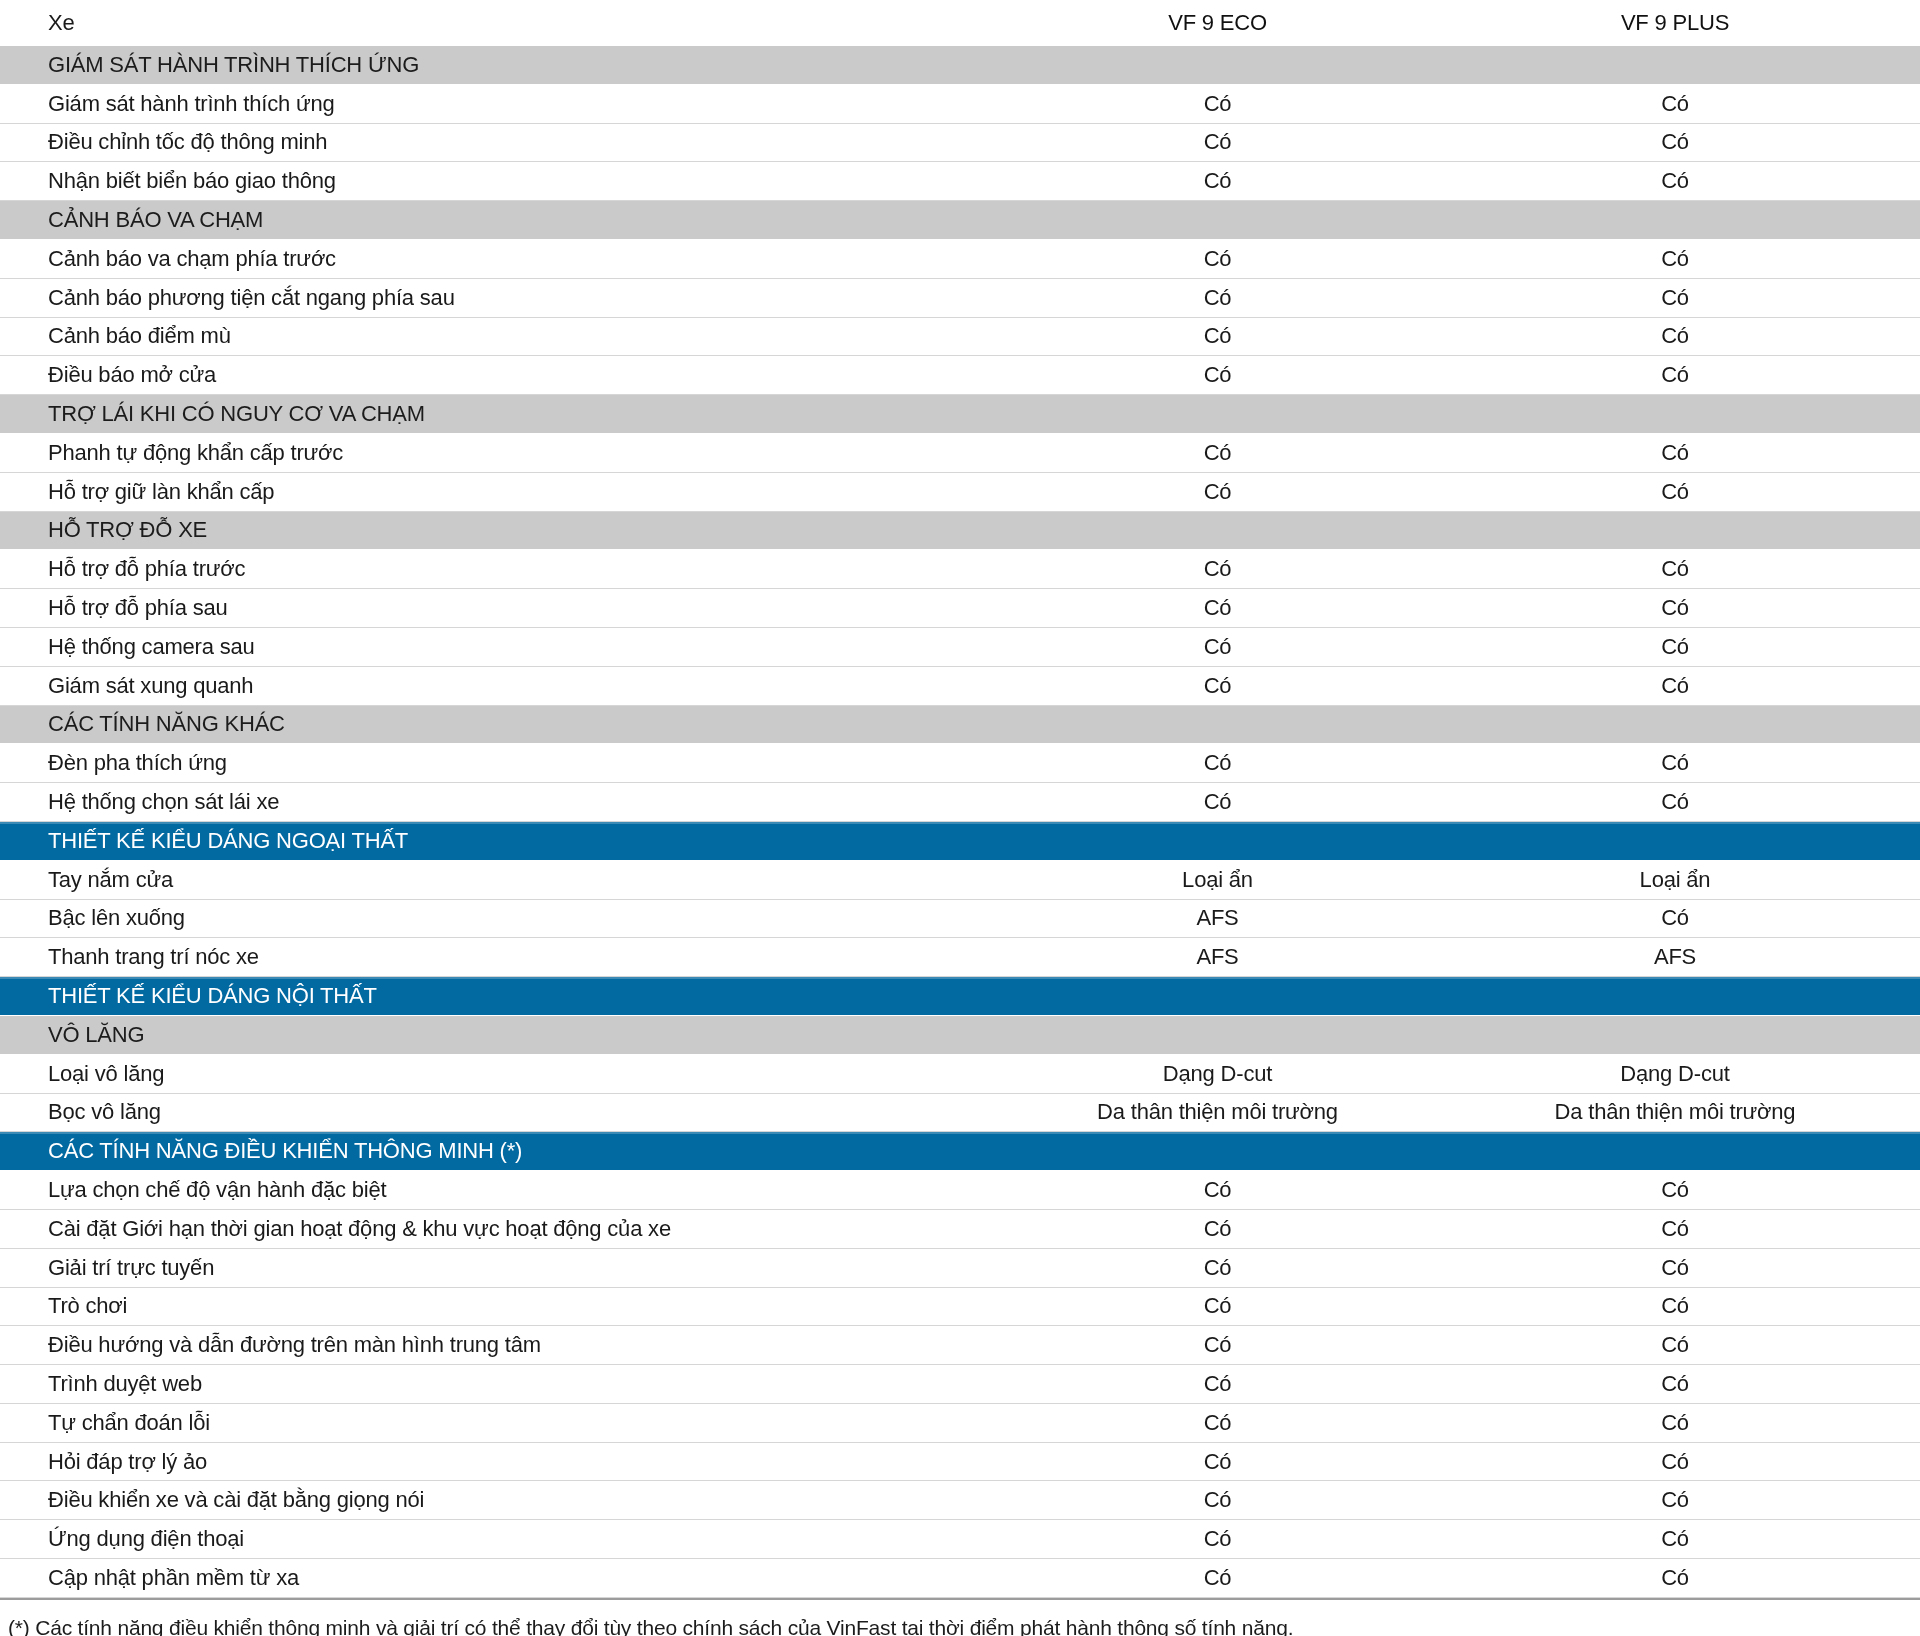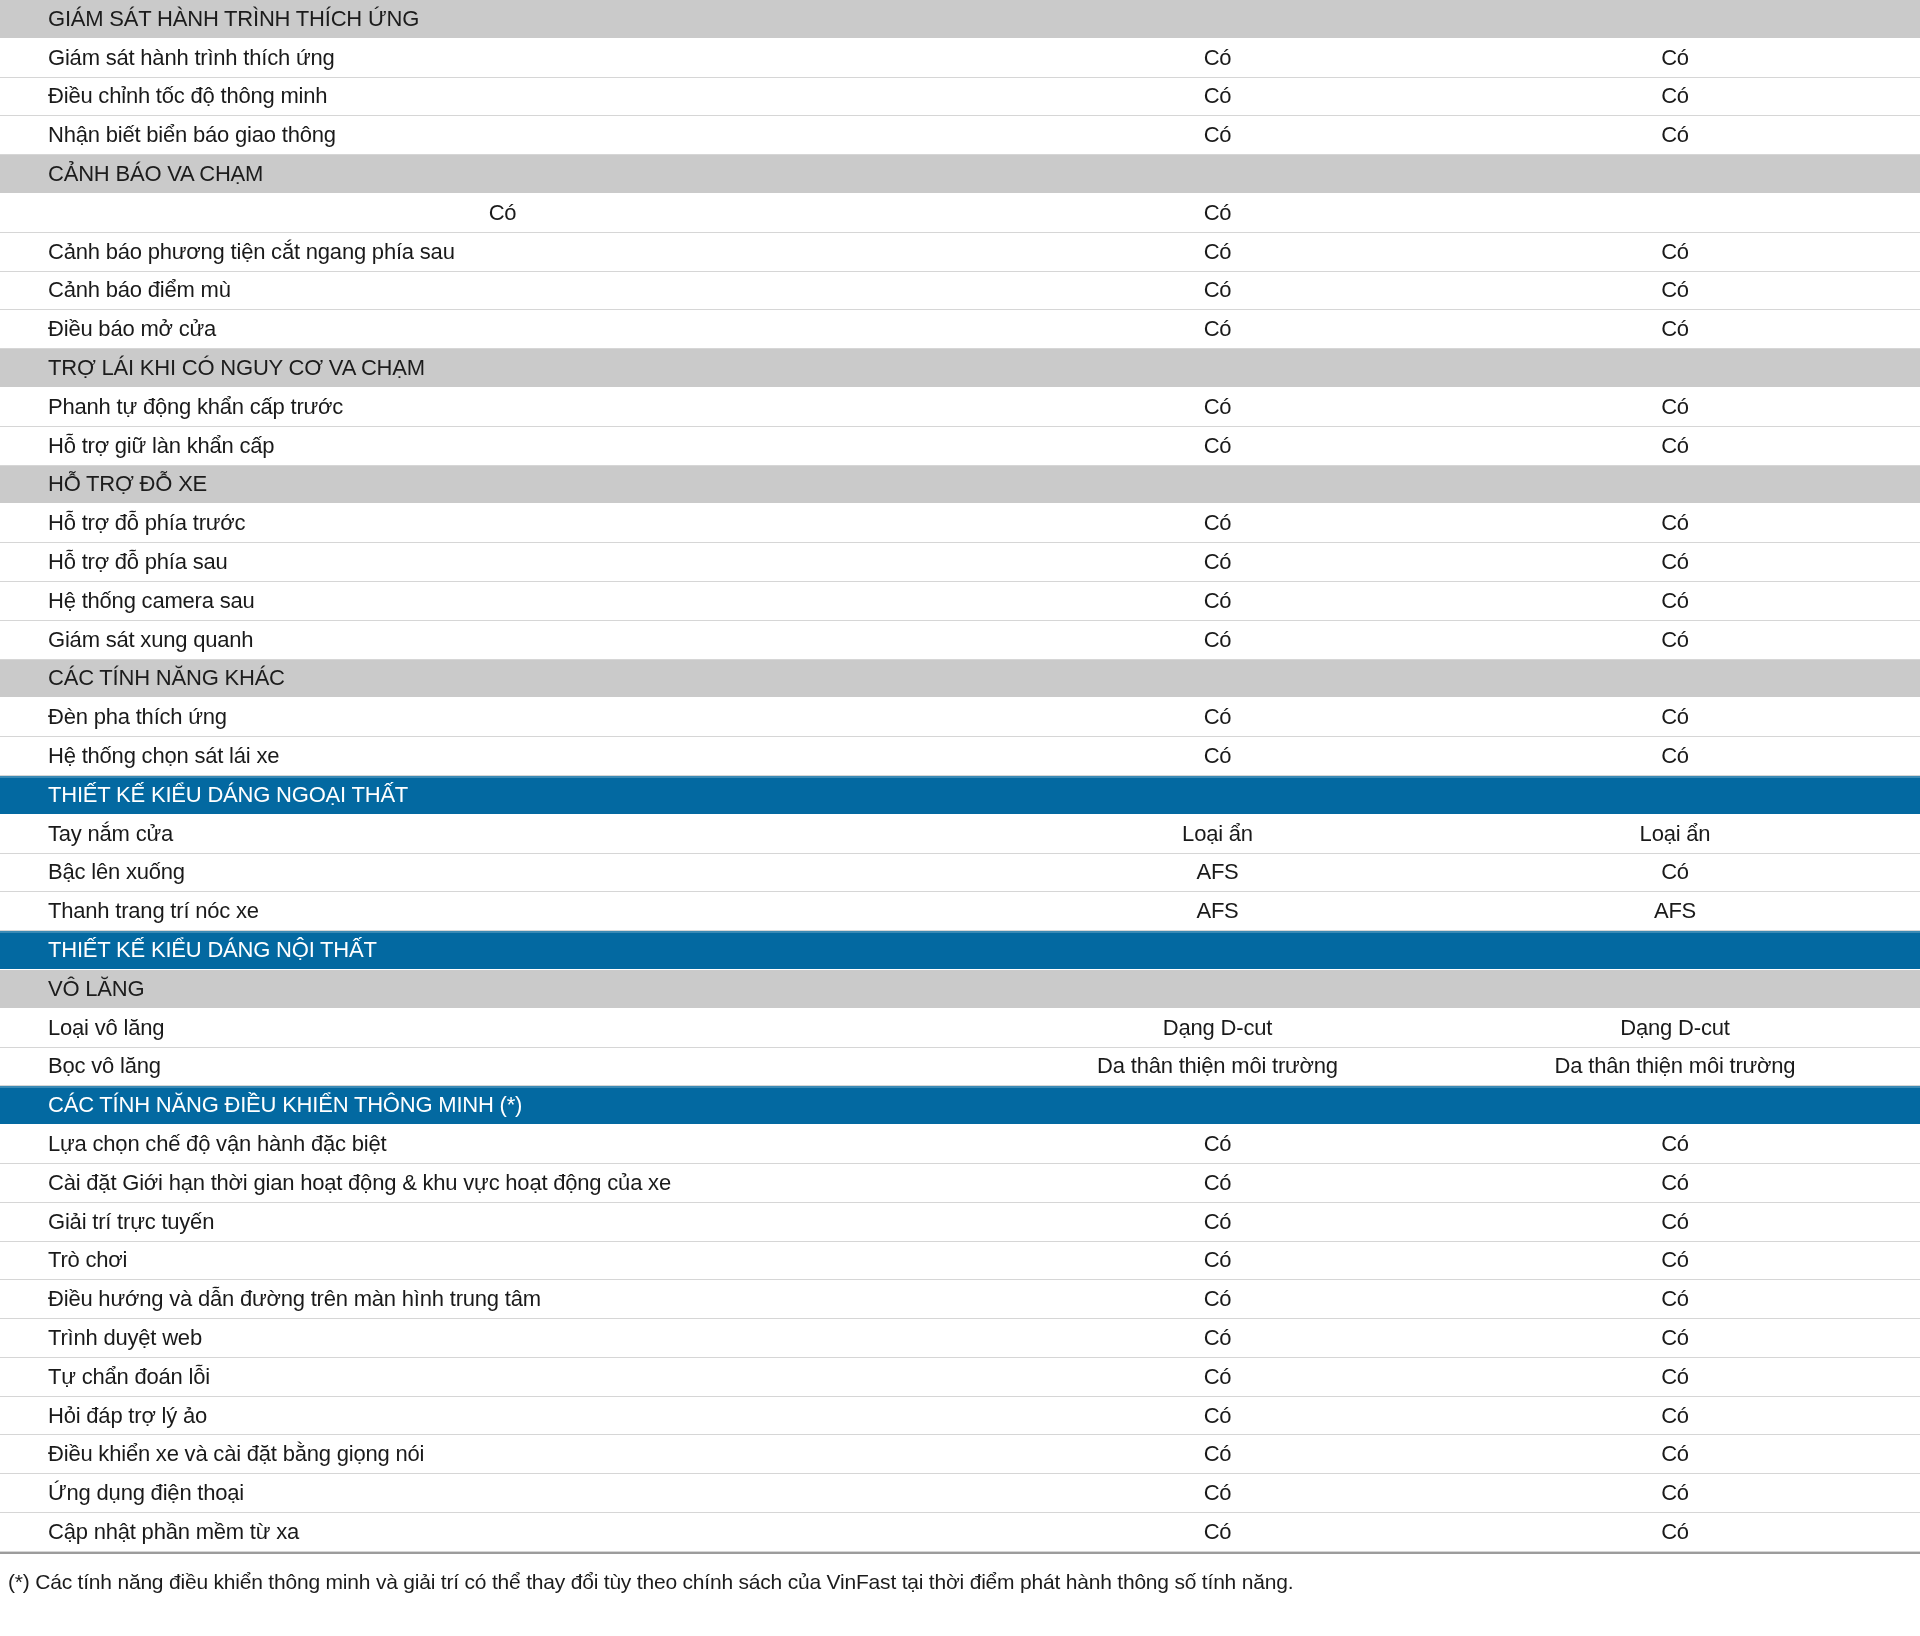--- a/index.html
+++ b/index.html
@@ -62,20 +62,25 @@
     padding: 16px 8px 0 8px;
     font-size: 21px;
     color: #1c1c1c;
     letter-spacing: -0.2px;
   }
 </style>
 </head>
 <body>
 
 <div class="spec-table">
+  <div class="grid-row hdr-row">
+    <div class="hdr-label col-head-left">Xe</div>
+    <div class="col-head">VF 9 ECO</div>
+    <div class="col-head">VF 9 PLUS</div>
+  </div>
   <div id="rows-container">
       <div class="grid-row section-row section-gray">
         <div class="section-label">GIÁM SÁT HÀNH TRÌNH THÍCH ỨNG</div>
       </div>
       <div class="grid-row data-row">
         <div class="cell-label">Giám sát hành trình thích ứng</div>
         <div class="cell-val">Có</div>
         <div class="cell-val">Có</div>
       </div>
       <div class="grid-row data-row">
@@ -85,20 +90,21 @@
       </div>
       <div class="grid-row data-row">
         <div class="cell-label">Nhận biết biển báo giao thông</div>
         <div class="cell-val">Có</div>
         <div class="cell-val">Có</div>
       </div>
       <div class="grid-row section-row section-gray">
         <div class="section-label">CẢNH BÁO VA CHẠM</div>
       </div>
       <div class="grid-row data-row">
+        <div class="cell-label">Cảnh báo va chạm phía trước</div>
         <div class="cell-val">Có</div>
         <div class="cell-val">Có</div>
       </div>
       <div class="grid-row data-row">
         <div class="cell-label">Cảnh báo phương tiện cắt ngang phía sau</div>
         <div class="cell-val">Có</div>
         <div class="cell-val">Có</div>
       </div>
       <div class="grid-row data-row">
         <div class="cell-label">Cảnh báo điểm mù</div>

